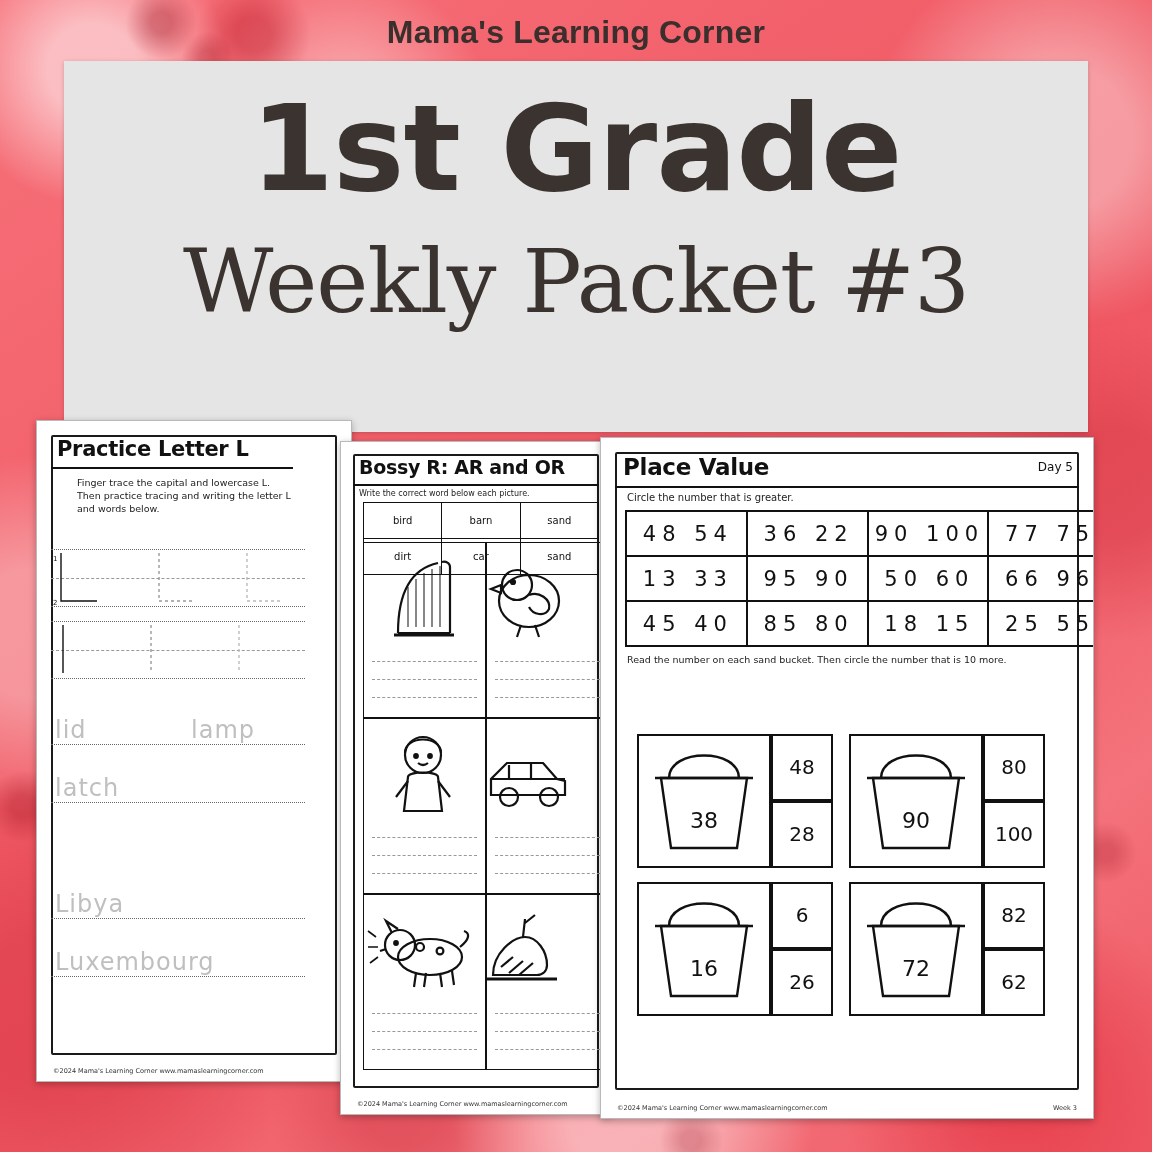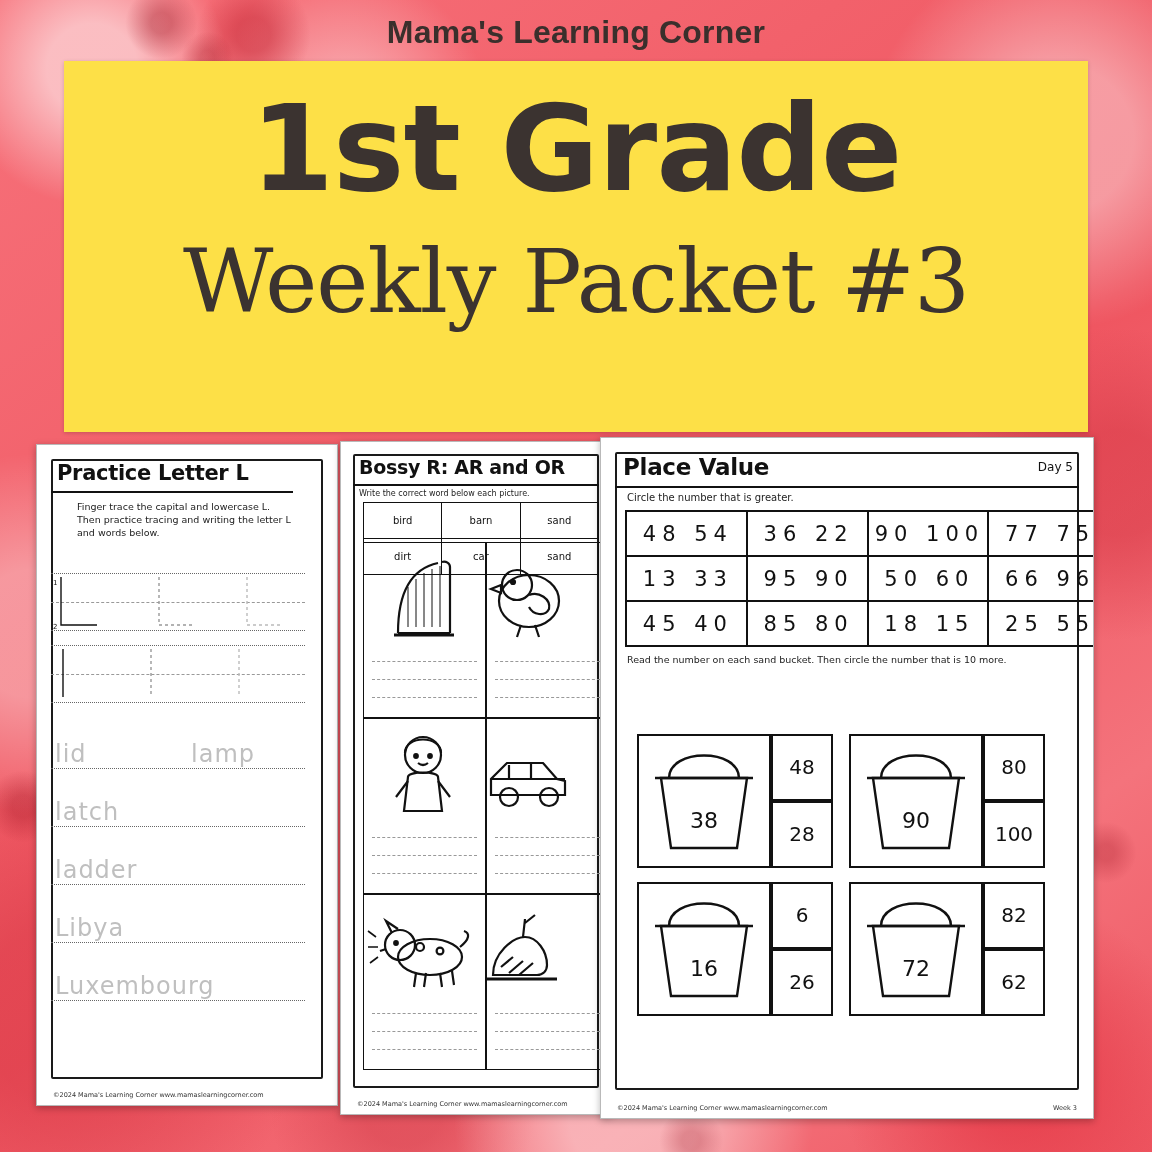--- a/index.html
+++ b/index.html
@@ -58,21 +58,21 @@
     letter-spacing: 0.2px;
   }
 
   
   #title-card {
     position: absolute;
     left: 64px;
     top: 61px;
     width: 1024px;
     height: 371px;
-    background: #fde047;
+    background: #e5e5e5;
     box-shadow: 0 1px 4px rgba(0,0,0,0.18);
   }
   #main-title {
     font-family: "DejaVu Sans", sans-serif;
     font-weight: bold;
     font-size: 120px;
     line-height: 1.0;
     text-align: center;
     color: #3b3330;
     margin-top: 28px;
@@ -101,23 +101,24 @@
     position: absolute;
     background: #ffffff;
     border: 1px solid #b9b9b9;
     box-shadow: 0 2px 7px rgba(0,0,0,0.28);
     overflow: hidden;
     font-family: "DejaVu Sans", sans-serif;
     color: #111;
   }
   #sheet-handwriting {
     left: 36px;
-    top: 444px;
+    top: 420px;
     width: 300px;
     height: 660px;
+    padding-left: 14px;
   }
   #sheet-phonics {
     left: 340px;
     top: 441px;
     width: 270px;
     height: 672px;
   }
   #sheet-math {
     left: 600px;
     top: 437px;
@@ -403,24 +404,20 @@
   </div>
 
   <div class="trace-block" style="top:278px;height:46px;">
     <div class="trace-line-bottom" style="top:45px;"></div>
     <div class="trace-word">lid</div>
     <div class="trace-word" style="left:140px;">lamp</div>
   </div>
   <div class="trace-block" style="top:336px;height:46px;">
     <div class="trace-line-bottom" style="top:45px;"></div>
     <div class="trace-word">latch</div>
-  </div>
-  <div class="trace-block" style="top:394px;height:46px;">
-    <div class="trace-line-bottom" style="top:45px;"></div>
-    <div class="trace-word">ladder</div>
   </div>
   <div class="trace-block" style="top:452px;height:46px;">
     <div class="trace-line-bottom" style="top:45px;"></div>
     <div class="trace-word">Libya</div>
   </div>
   <div class="trace-block" style="top:510px;height:46px;">
     <div class="trace-line-bottom" style="top:45px;"></div>
     <div class="trace-word">Luxembourg</div>
   </div>
 

